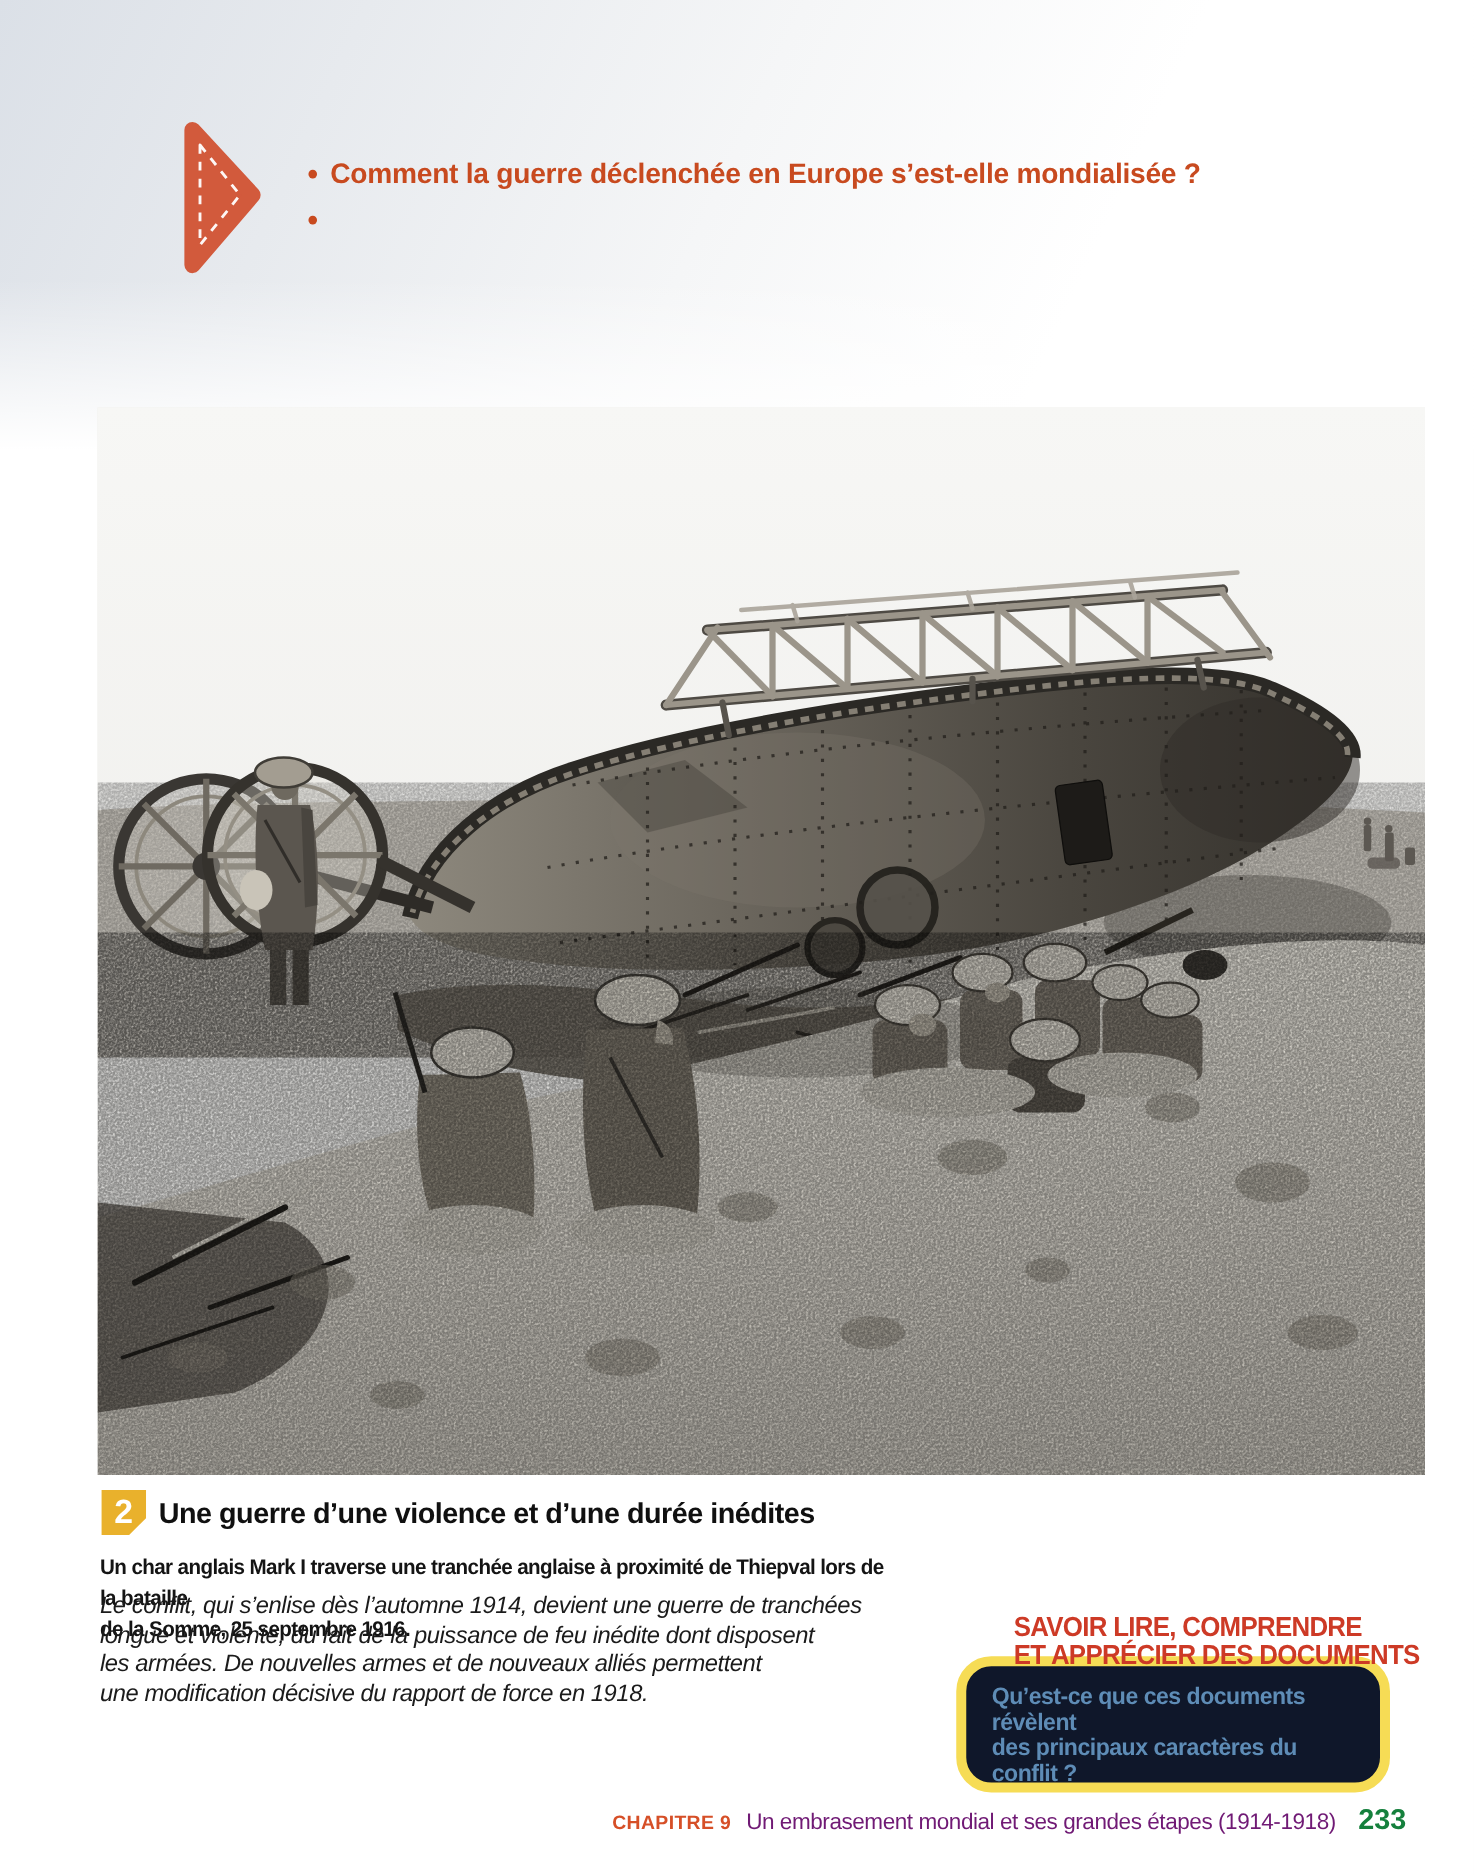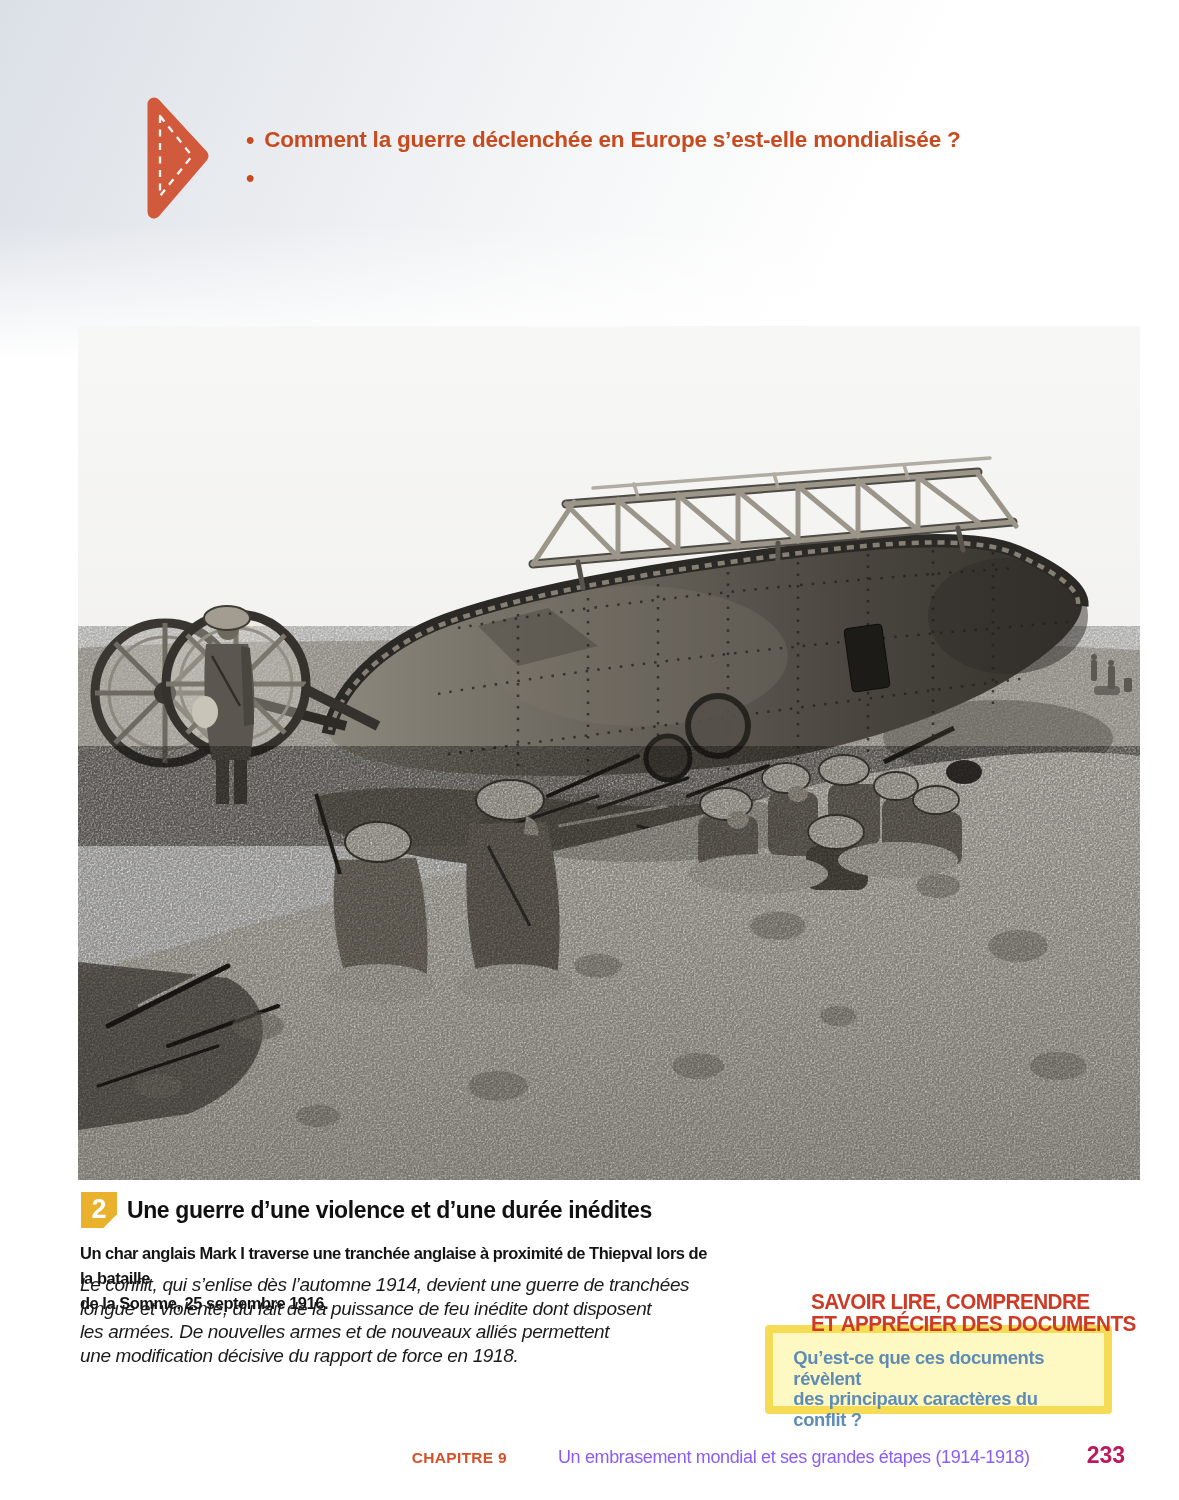--- a/index.html
+++ b/index.html
@@ -28,31 +28,31 @@
     letter-spacing:-0.4px;white-space:nowrap;text-align:right;}
   .doc-caption{left:80px;top:1241px;width:660px;font-size:17px;font-weight:bold;
     color:#141414;line-height:25px;letter-spacing:-0.5px;white-space:pre-line;
     transform:scaleX(0.97);transform-origin:left top;}
   .doc-body{left:80px;top:1273px;width:680px;font-size:19px;color:#1b1b1b;
     line-height:23.5px;letter-spacing:-0.35px;white-space:pre-line;font-style:italic;}
   
   .activity-heading{left:811px;top:1291px;font-size:22px;font-weight:bold;color:#cd3a26;
     line-height:21.5px;letter-spacing:-0.6px;white-space:pre-line;z-index:3;
     transform:scaleX(0.94);transform-origin:left top;}
-  .activity-box{left:765px;top:1325px;width:347px;height:89px;box-sizing:border-box;
-    border:8px solid #f6dc55;border-radius:4px;background:#fef9c3;z-index:2;}
+  .activity-box{left:765px;top:1325px;width:347px;height:109px;box-sizing:border-box;
+    border:8px solid #f6dc55;border-radius:28px;background:#0f172a;z-index:2;}
   .activity-question{padding:15px 10px 0 21px;font-size:19px;font-weight:bold;
     color:#5e8cb6;line-height:20.5px;letter-spacing:-0.4px;white-space:pre-line;
     transform:scaleX(0.97);transform-origin:left top;}
   
-  .footer{right:54px;top:1442px;display:flex;align-items:baseline;white-space:nowrap;gap:39px;}
+  .footer{right:54px;top:1442px;display:flex;align-items:baseline;white-space:nowrap;}
   .footer-chapter{color:#d64f27;font-weight:bold;font-size:15.5px;letter-spacing:0.3px;
     margin-right:12px;}
-  .footer-title{font-size:18px;color:#8b5cf6;letter-spacing:-0.35px;}
-  .footer-page{font-size:23px;font-weight:bold;color:#be185d;margin-left:18px;}
+  .footer-title{font-size:18px;color:#701a75;letter-spacing:-0.35px;}
+  .footer-page{font-size:23px;font-weight:bold;color:#15803d;margin-left:18px;}
 </style>
 </head>
 <body>
 
 <div class="abs top-gradient"></div>
 
 <svg class="abs intro-arrow" viewBox="0 0 66 124" width="66" height="124">
   <polygon points="9,8 57,60 9,116" fill="#d25a3c" stroke="#d25a3c" stroke-width="13" stroke-linejoin="round"></polygon>
   <polygon points="15,20 47,60 15,100" fill="none" stroke="#ffffff" stroke-width="2.3" stroke-linejoin="round" stroke-dasharray="7 6.5" opacity="0.95"></polygon>
 </svg>

